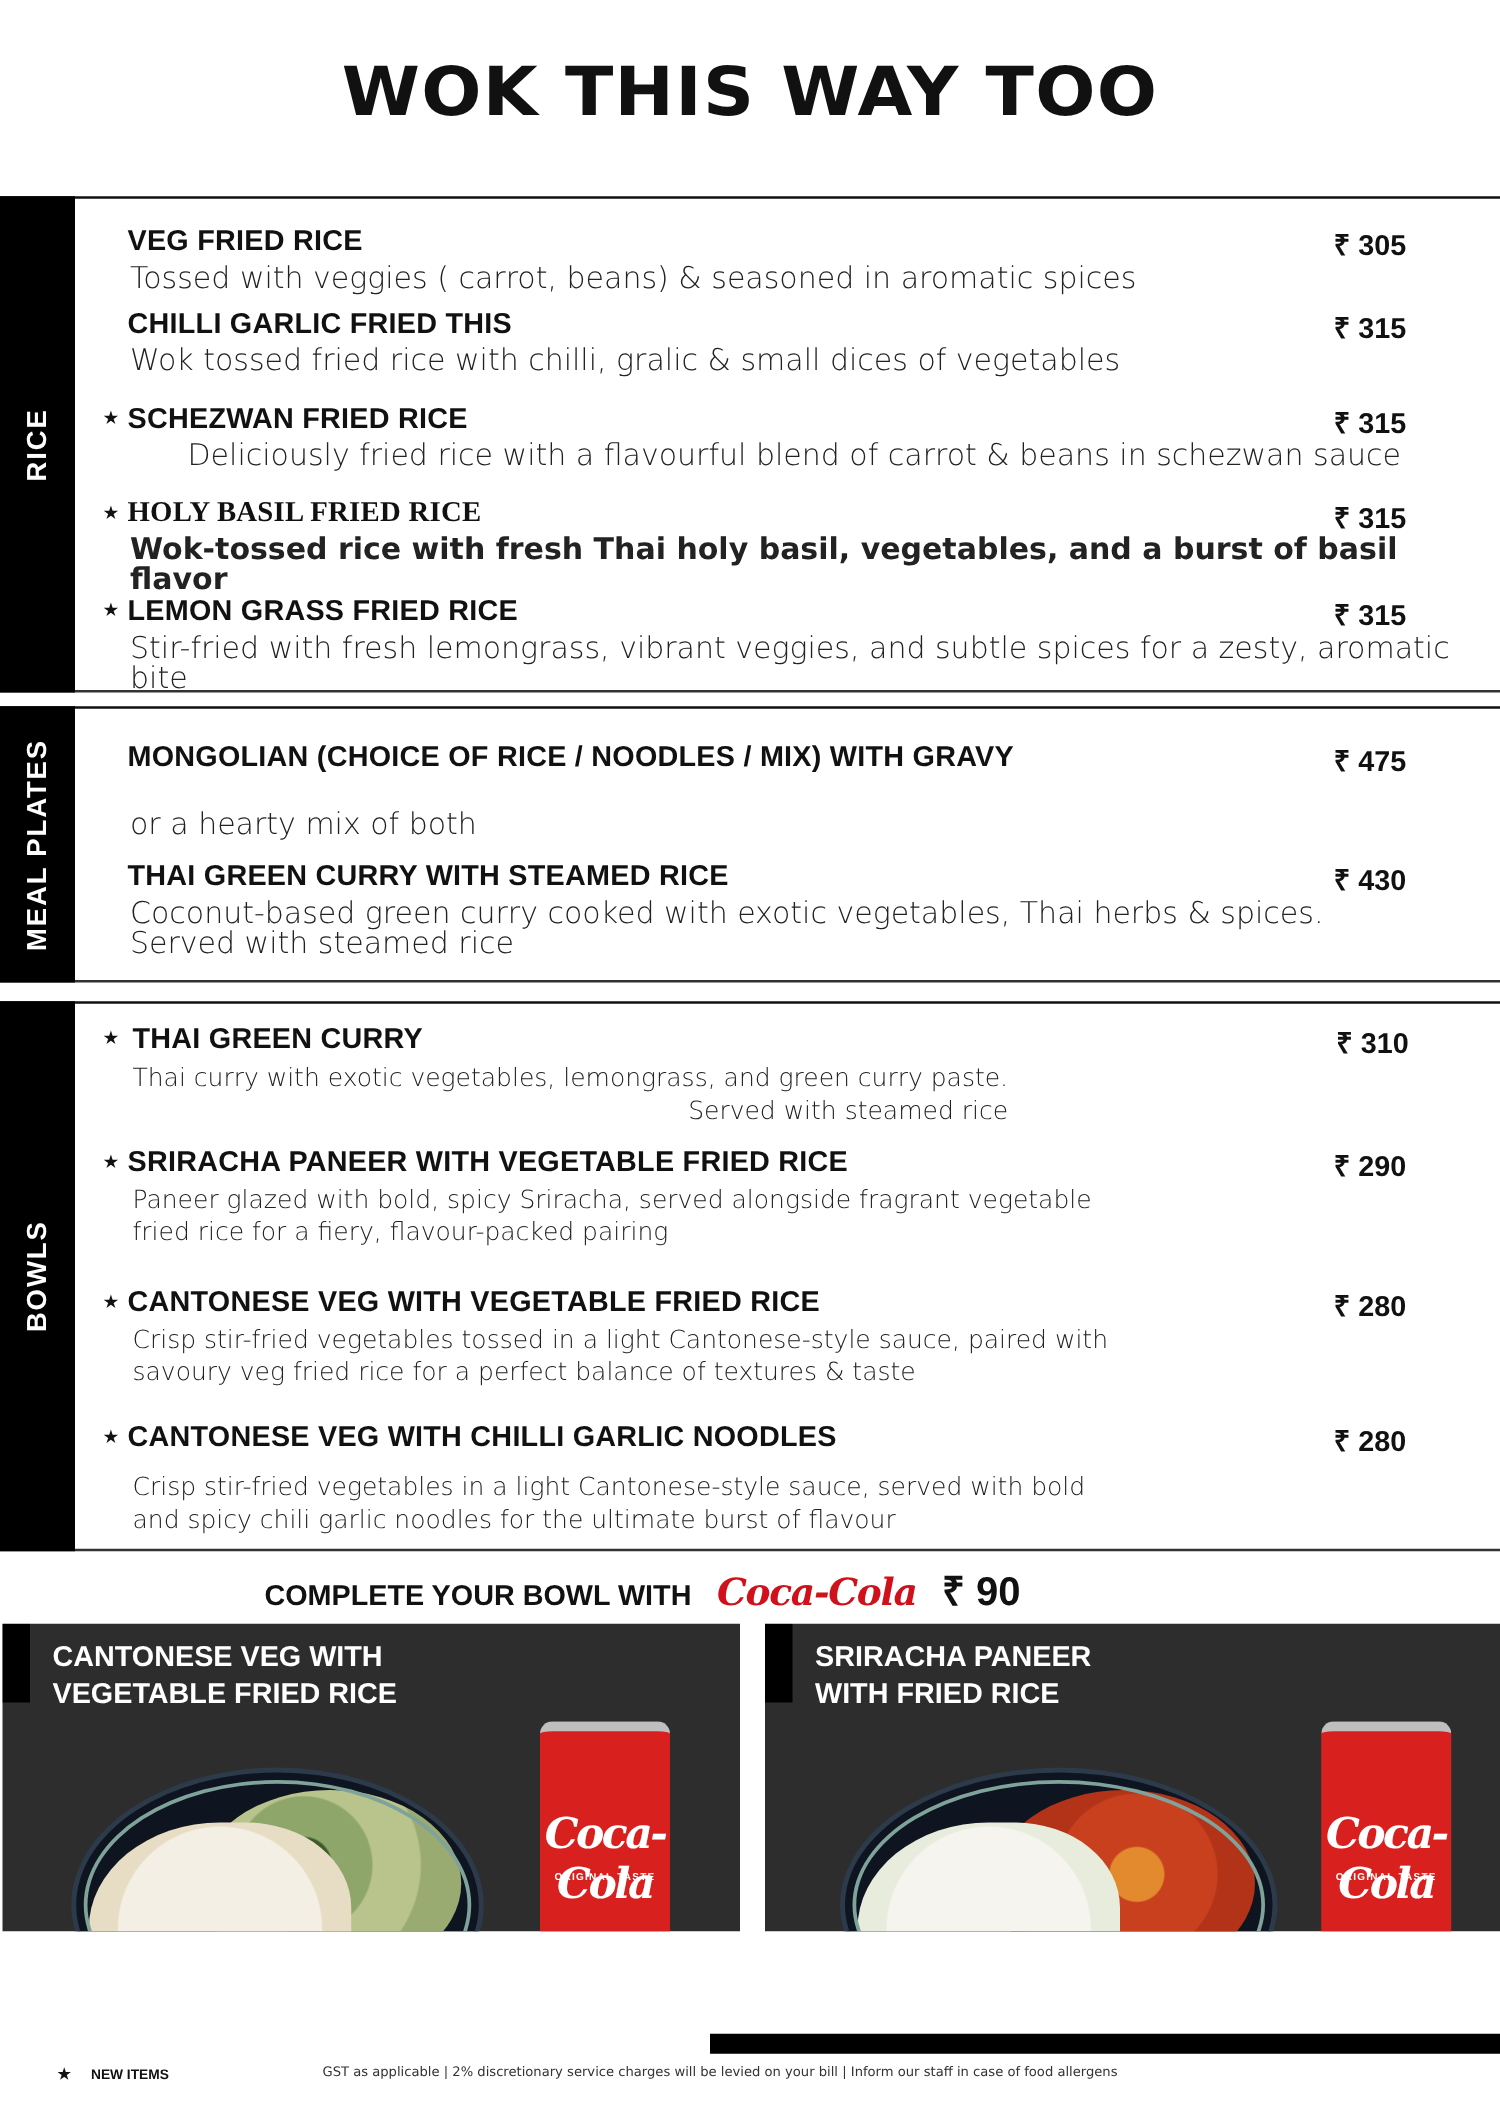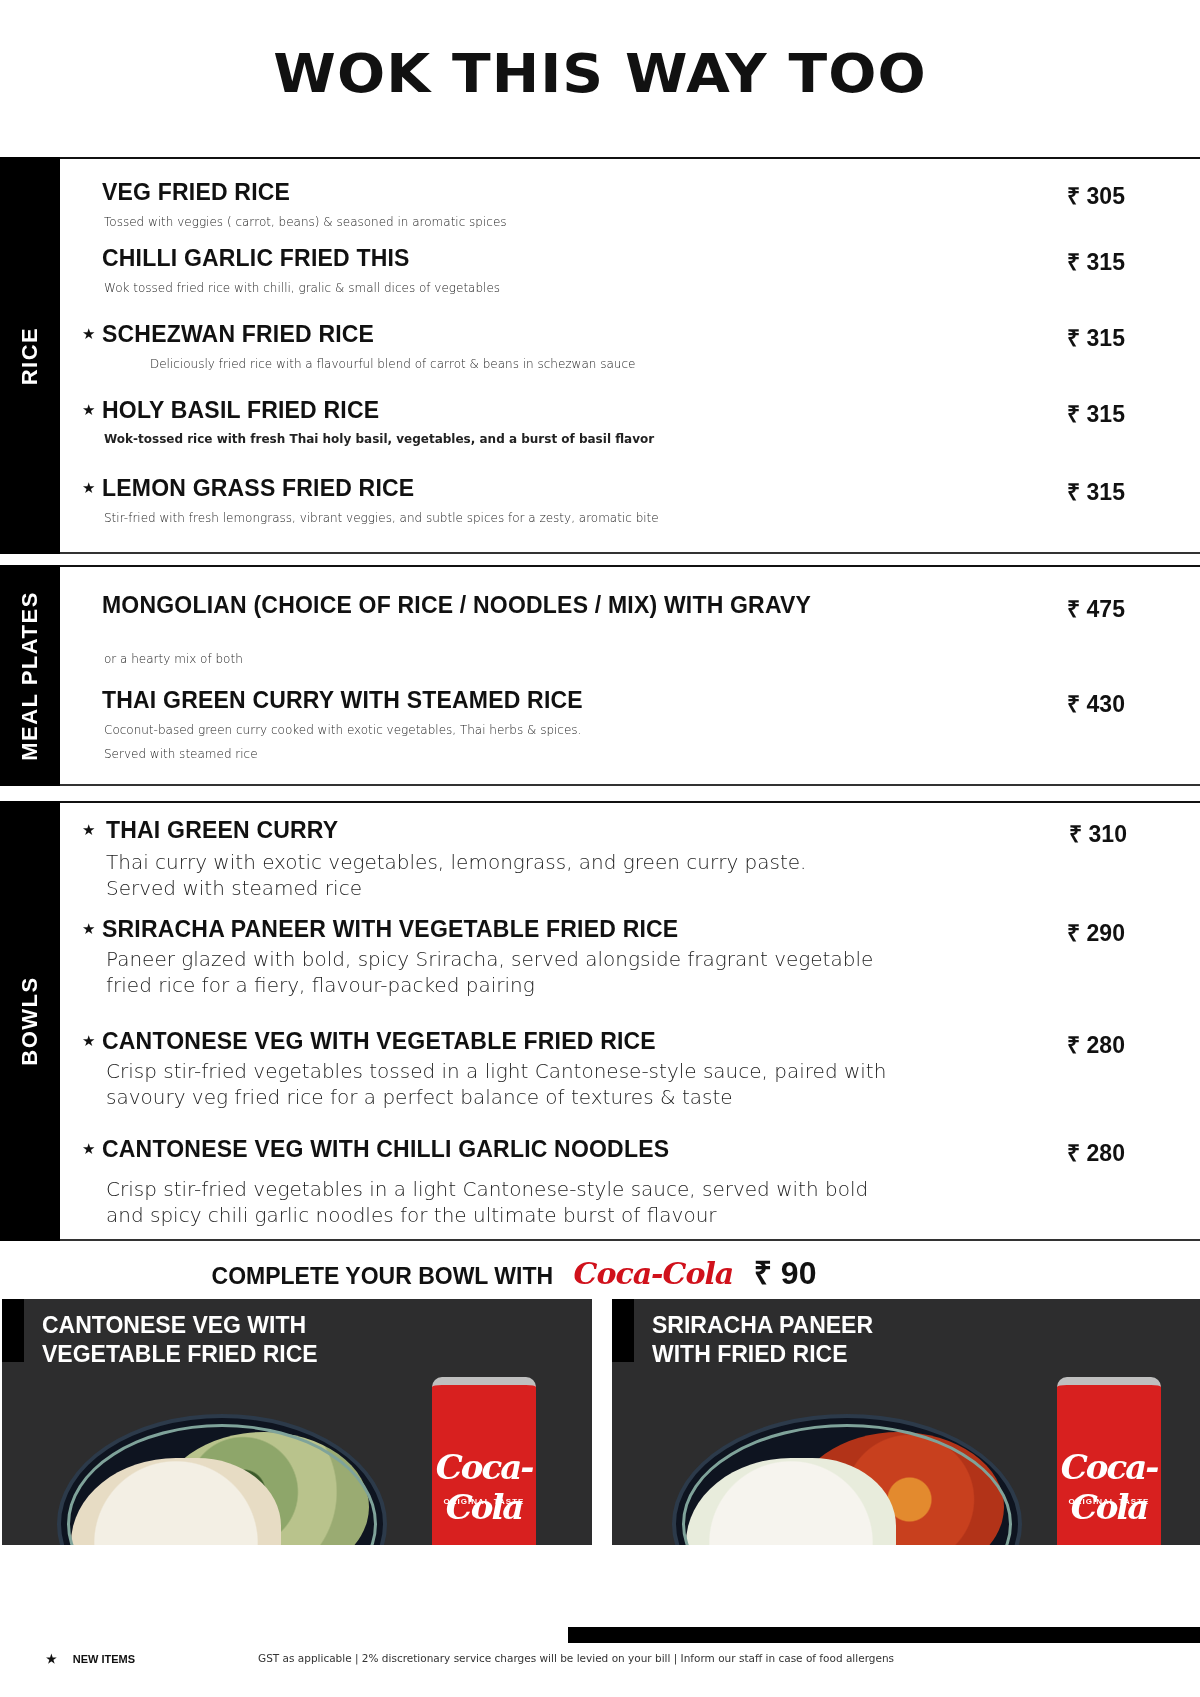--- a/index.html
+++ b/index.html
@@ -28,21 +28,21 @@
   .item { position: absolute; left: 82px; right: 40px; }
   .item .star { position: absolute; left: 0; top: 4px; font-size: 15px; }
   .item .name {
     position: absolute; left: 20px; font-weight: 700; font-size: 23px; letter-spacing: 0.2px;
     font-family: "Liberation Sans", sans-serif; white-space: nowrap;
   }
   .item .price {
     position: absolute; left: 985px; font-weight: 700; font-size: 23px; white-space: nowrap;
   }
   .item .desc {
-    position: absolute; left: 22px; font-size: 12px; color: #222; line-height: 24px;
+    position: absolute; left: 22px; font-size: 24px; color: #222; line-height: 24px;
     font-family: "DejaVu Sans", sans-serif; font-weight: 300; letter-spacing: 0px;
   }
   .bowls .item .desc { font-size: 20px; line-height: 26px; }
 
   .combo-line {
     position: absolute; top: 1250px; left: 0; width: 1028px; text-align: center;
     font-weight: 700; font-size: 23px; white-space: nowrap;
   }
   .combo-line .coke {
     font-family: "DejaVu Serif", serif; font-style: italic; color: #d0111b;
@@ -117,21 +117,21 @@
     <span class="desc" style="top:31px;">Wok tossed fried rice with chilli, gralic &amp; small dices of vegetables</span>
   </div>
   <div class="item" style="top:162px;">
     <span class="star">★</span>
     <span class="name" style="top:0;">SCHEZWAN FRIED RICE</span>
     <span class="price" style="top:0;">₹ 315</span>
     <span class="desc" style="top:31px;margin-left:46px;">Deliciously fried rice with a flavourful blend of carrot &amp; beans in schezwan sauce</span>
   </div>
   <div class="item" style="top:238px;">
     <span class="star">★</span>
-    <span class="name" style="top:0;">HOLY BASIL FRIED RICE</span>
+    <span class="name" style="top:0;font-family:Liberation Serif, serif;">HOLY BASIL FRIED RICE</span>
     <span class="price" style="top:0;">₹ 315</span>
     <span class="desc" style="top:30px;font-weight:bold;">Wok-tossed rice with fresh Thai holy basil, vegetables, and a burst of basil flavor</span>
   </div>
   <div class="item" style="top:316px;">
     <span class="star">★</span>
     <span class="name" style="top:0;">LEMON GRASS FRIED RICE</span>
     <span class="price" style="top:0;">₹ 315</span>
     <span class="desc" style="top:31px;">Stir-fried with fresh lemongrass, vibrant veggies, and subtle spices for a zesty, aromatic bite</span>
   </div>
 </div>
@@ -161,21 +161,21 @@
 
 <div class="section bowls" style="top:801px;height:440px;">
   <div class="side">
       <span>BOWLS</span>
     </div>
 
   <div class="item" style="top:14px;">
     <span class="star">★</span>
     <span class="name" style="top:0;left:24px;">THAI GREEN CURRY</span>
     <span class="price" style="top:0;left:987px;">₹ 310</span>
-    <span class="desc" style="top:32px;left:24px;">
+    <span class="desc" style="top:32px;left:24px;text-align:right;">
       <span>Thai curry with exotic vegetables, lemongrass, and green curry paste.</span><br>
       <span>Served with steamed rice</span>
     </span>
   </div>
   <div class="item" style="top:113px;">
     <span class="star">★</span>
     <span class="name" style="top:0;">SRIRACHA PANEER WITH VEGETABLE FRIED RICE</span>
     <span class="price" style="top:0;">₹ 290</span>
     <span class="desc" style="top:30px;left:24px;">
       <span>Paneer glazed with bold, spicy Sriracha, served alongside fragrant vegetable</span><br>

